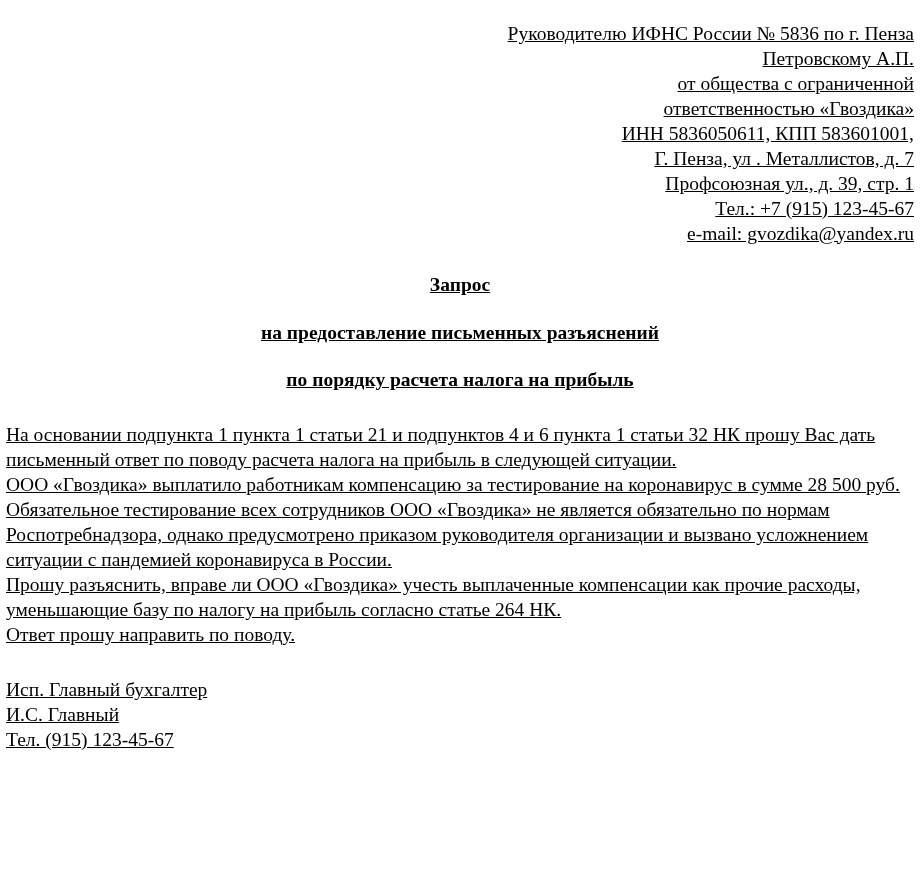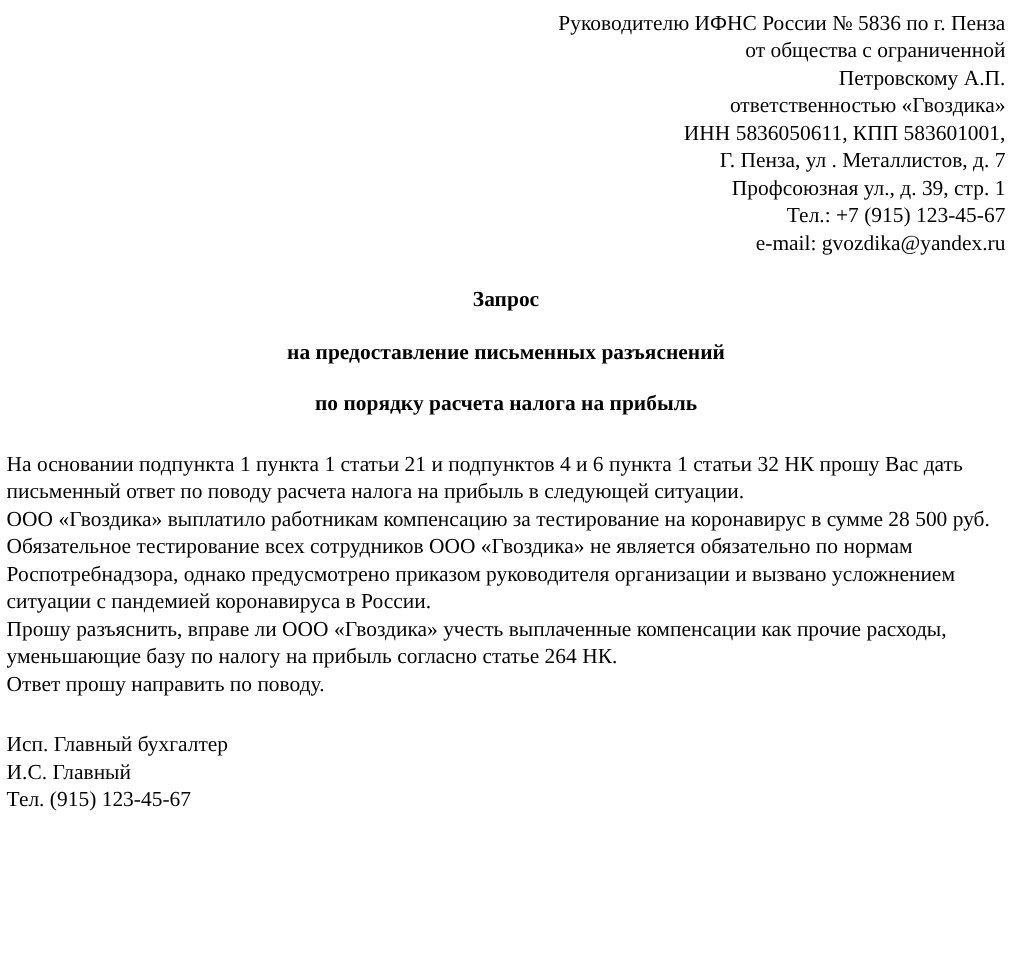--- a/index.html
+++ b/index.html
@@ -14,21 +14,22 @@
     color: #000000;
     font-size: 19.5px;
     line-height: 1.28;
     overflow: hidden;
   }
   .page {
     position: relative;
     width: 920px;
     height: 871px;
     box-sizing: border-box;
-    padding: 8px 6px 0 6px;
+    padding: 20px 6px 0 6px;
+    text-decoration: underline;
   }
   .addressee {
     text-align: right;
     margin-top: 2px;
   }
   .addressee .line {
     display: block;
     white-space: pre;
   }
   .outgoing {
@@ -74,22 +75,22 @@
     display: block;
   }
 </style>
 </head>
 <body>
 
 <div class="page">
 
   <div class="addressee">
     <span class="line">Руководителю ИФНС России № 5836 по г. Пенза</span>
+    <span class="line">Петровскому А.П.</span>
     <span class="line">от общества с ограниченной</span>
-    <span class="line">Петровскому А.П.</span>
     <span class="line">ответственностью «Гвоздика»</span>
     <span class="line">ИНН 5836050611, КПП 583601001,</span>
     <span class="line">Г. Пенза, ул . Металлистов, д. 7</span>
     <span class="line">Профсоюзная ул., д. 39, стр. 1</span>
     <span class="line">Тел.: +7 (915) 123-45-67</span>
     <span class="line">e-mail: gvozdika@yandex.ru</span>
   </div>
 
 
   <div class="title-block">

